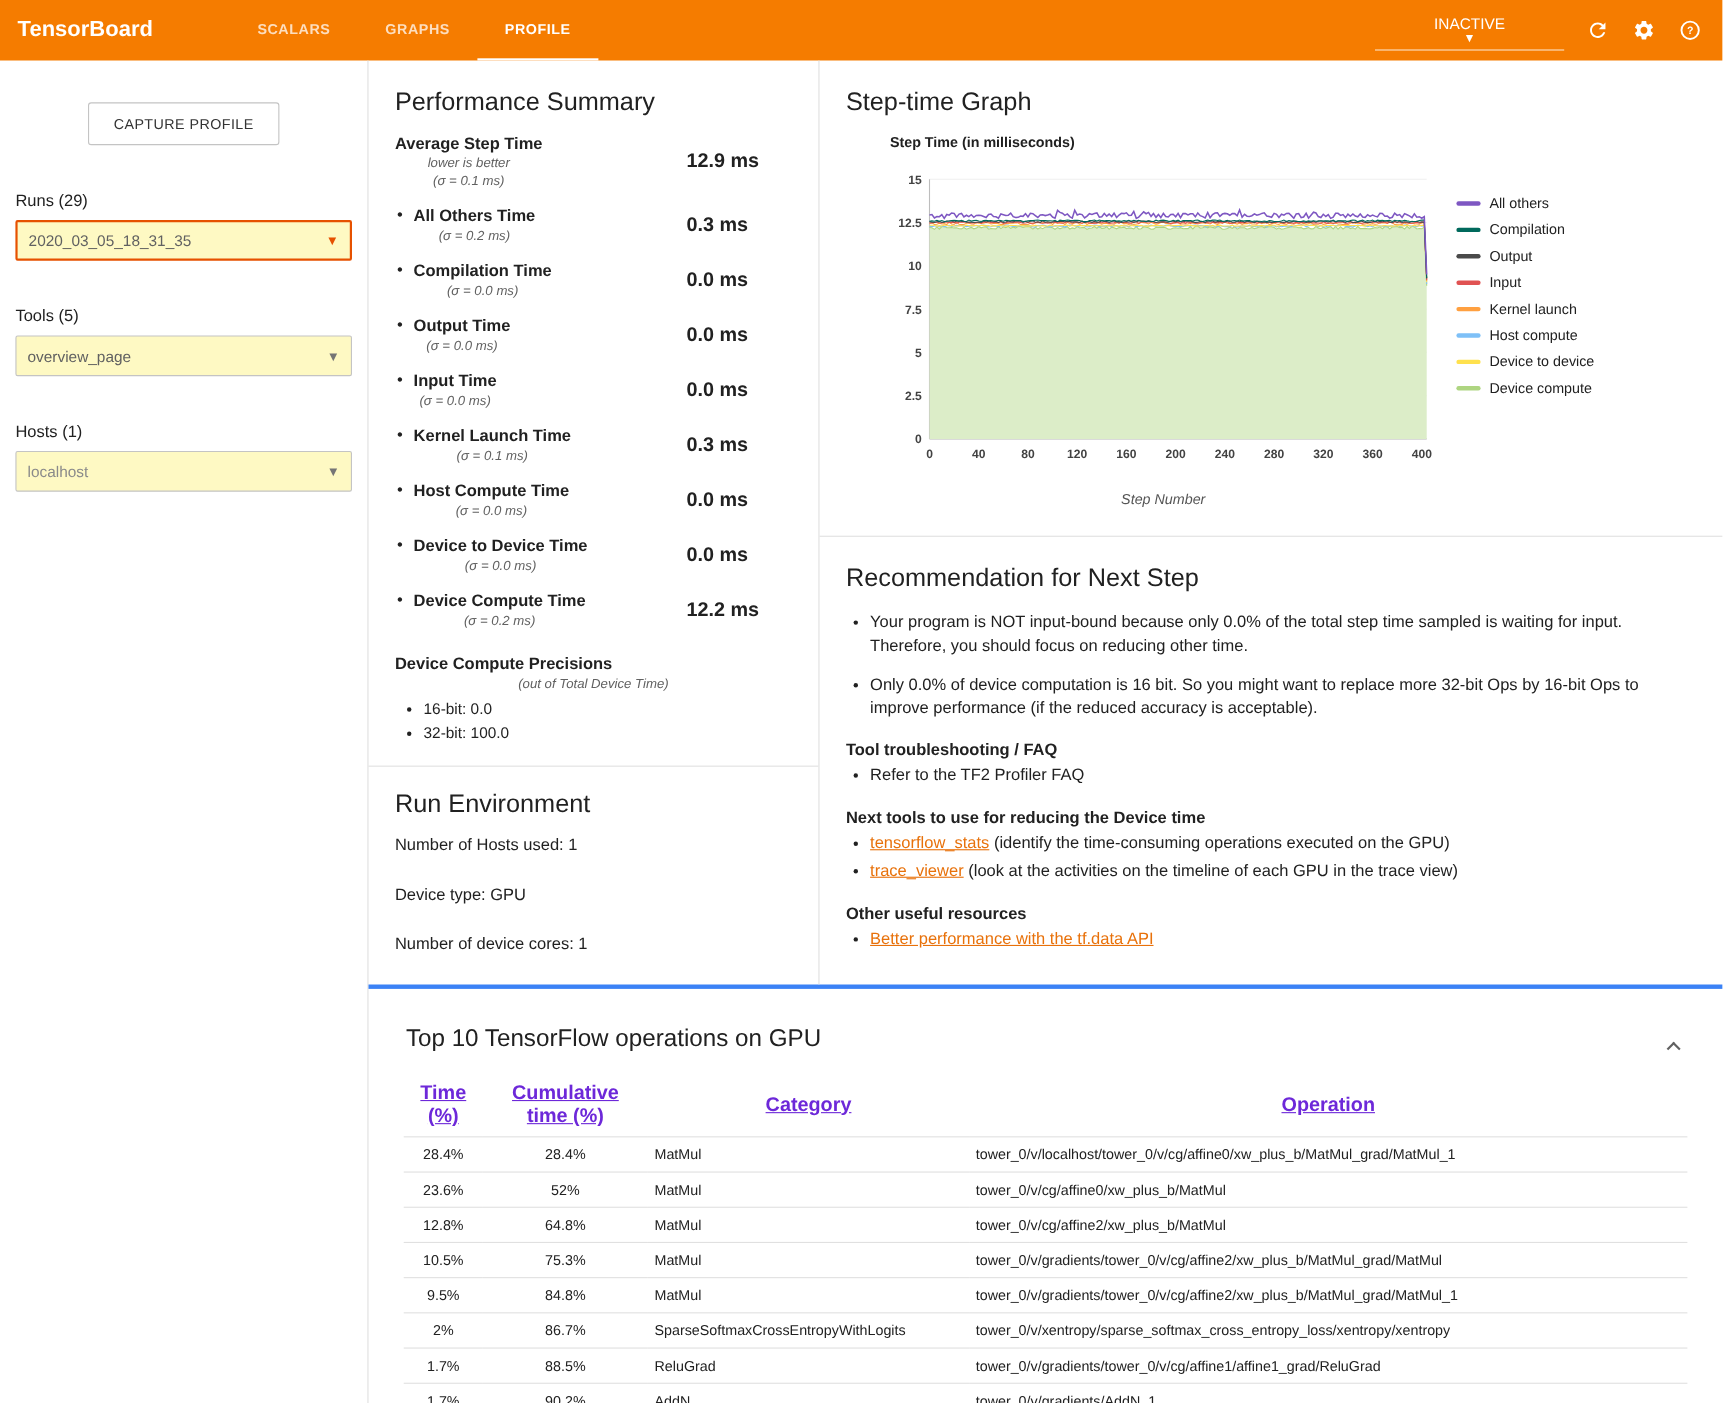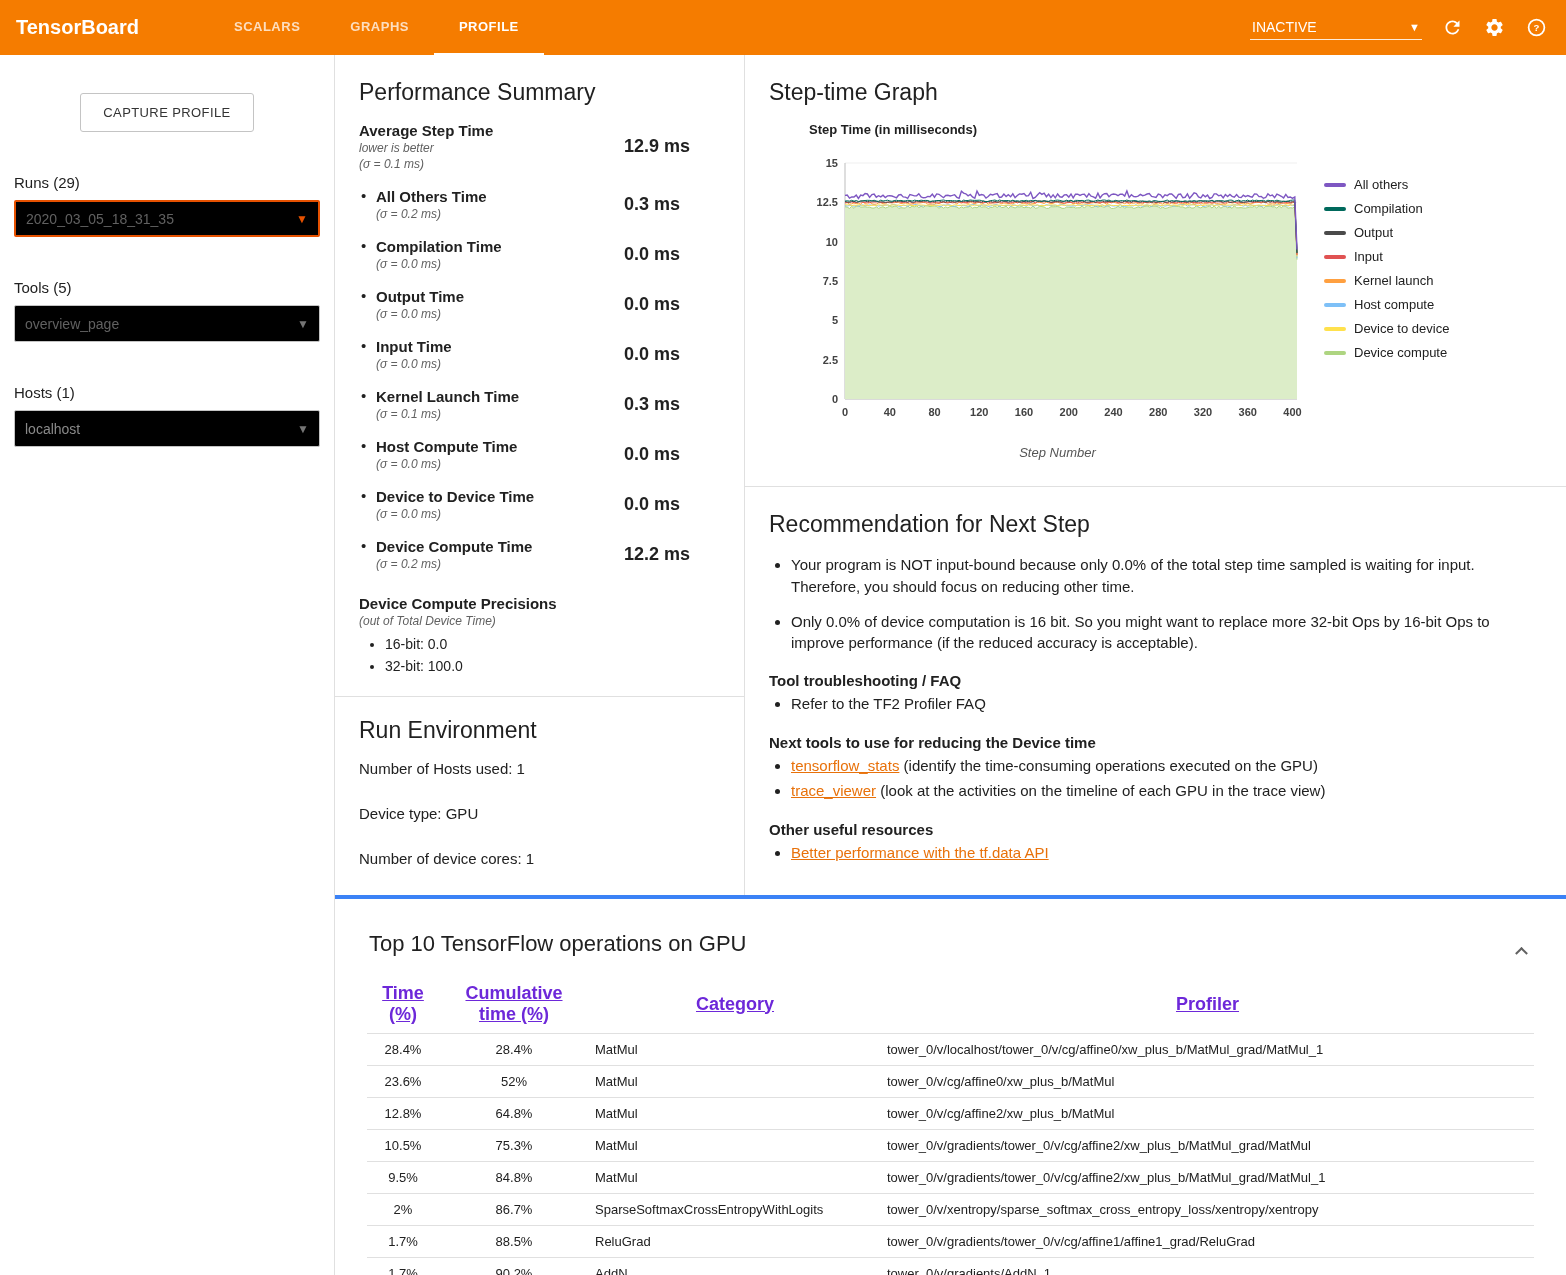--- a/index.html
+++ b/index.html
@@ -8,55 +8,55 @@
 
   
   .topbar { height:55px; background:#f57c00; display:flex; align-items:stretch; color:#fff; }
   .brand { font-size:20px; font-weight:700; display:flex; align-items:center; padding:0 16px 0 16px; }
   .tabs { display:flex; margin-left:54px; }
   .tab { display:flex; align-items:center; padding:0 25px; font-size:13px; letter-spacing:0.5px; font-weight:700;
          color:rgba(255,255,255,0.75); cursor:pointer; border-bottom:2px solid transparent; }
   .tab.active { color:#fff; border-bottom:2px solid #fff;justify-content:flex-end; }
   .topbar-right { margin-left:auto; display:flex; align-items:center; gap:18px; padding-right:18px; }
   .status-select { width:172px; border-bottom:1px solid rgba(255,255,255,0.85); display:flex; align-items:center;
-                   justify-content:space-between; font-size:14px; padding:4px 2px; cursor:pointer; }
+                   justify-content:flex-end; font-size:14px; padding:4px 2px; cursor:pointer;flex-direction:column; }
   .status-caret { font-size:11px; }
   .icon-btn { width:24px; height:24px; cursor:pointer; display:flex; align-items:center; justify-content:center; }
   .icon-btn svg { width:21px; height:21px; }
 
   
   .main { display:flex; }
   .sidebar { width:334px; flex-shrink:0; padding-top:20px; }
   .content { flex:1; border-left:1px solid #e0e0e0; }
 
   
   .capture-btn { display:block; margin:18px auto 0; background:#fff; border:1px solid #c4c4c4; border-radius:3px;
                  padding:11px 22px; font-size:13px; letter-spacing:0.4px; color:#333; font-family:inherit; cursor:pointer; }
   .side-group { margin:42px 14px 0; }
   .side-label { font-size:15px; color:#212121; }
   .select { border:1px solid #c4c4c4; border-radius:2px; height:37px; display:flex; align-items:center;
-            justify-content:space-between; padding:0 10px; font-size:14px; color:#616161; margin-top:9px; cursor:pointer; background:#000000; }
+            justify-content:space-between; padding:0 10px; font-size:14px; color:#616161; margin-top:9px; cursor:pointer; background:#fef9c3; }
   .select.runs { border:2px solid #e65100; }
   .caret { color:#757575; font-size:12px; }
   .select.runs .caret { color:#e65100; }
   .select.hosts { color:#8a8a8a; }
 
   
   .top-row { display:flex; border-bottom:4px solid #3b82f6; align-items:stretch; }
   .perf-col { width:410px; flex-shrink:0; border-right:1px solid #e0e0e0; padding:4px 24px 0; }
   .right-col { flex:1; display:flex; flex-direction:column; }
   .graph-section { border-bottom:1px solid #e0e0e0; padding:4px 24px 26px; }
   .reco-section { padding:4px 24px 26px; }
   h2.sec-title { font-size:23px; font-weight:400; color:#212121; margin:20px 0 16px; }
 
   
   .metric { display:flex; justify-content:space-between; align-items:center; margin-bottom:17px; }
   .m-left { max-width:250px; }
   .m-label { font-size:15px; font-weight:700; color:#212121; }
-  .m-note { font-size:12px; font-style:italic; color:#616161; margin-top:2px; }
+  .m-note { font-size:12px; font-style:italic; color:#616161; margin-top:2px;text-align:center; }
   .m-value { font-size:18px; font-weight:700; width:96px; flex-shrink:0; }
   .metric.bullet .m-left { position:relative; padding-left:17px; }
   .metric.bullet .m-left::before { content:"•"; position:absolute; left:2px; top:-1px; font-size:15px; color:#212121; }
   .prec-title { font-size:15px; font-weight:700; margin-top:24px; }
   .prec-list { margin:8px 0 22px; padding-left:26px; font-size:14px; }
   .prec-list li { margin-bottom:6px; }
   .col-divider { border-top:1px solid #e0e0e0; margin:0 -24px; }
   .runenv-line { font-size:15px; margin:0 0 28px; }
 
   
@@ -375,21 +375,21 @@
         <h2 class="ops-title">Top 10 TensorFlow operations on GPU</h2>
         <div class="collapse-btn">
           <div class="chevron-up"></div>
         </div>
         <table class="ops">
           <thead>
             <tr>
               <th class="c-time">Time (%)</th>
               <th class="c-cum">Cumulative time (%)</th>
               <th class="c-cat" style="text-align:center;">Category</th>
-              <th class="c-op" style="text-align:center;">Profiler</th>
+              <th class="c-op" style="text-align:center;">Operation</th>
             </tr>
           </thead>
           <tbody>
             <tr>
               <td class="c-time">28.4%</td>
               <td class="c-cum">28.4%</td>
               <td class="c-cat">MatMul</td>
               <td class="c-op">tower_0/v/localhost/tower_0/v/cg/affine0/xw_plus_b/MatMul_grad/MatMul_1</td>
             </tr>
             <tr>

